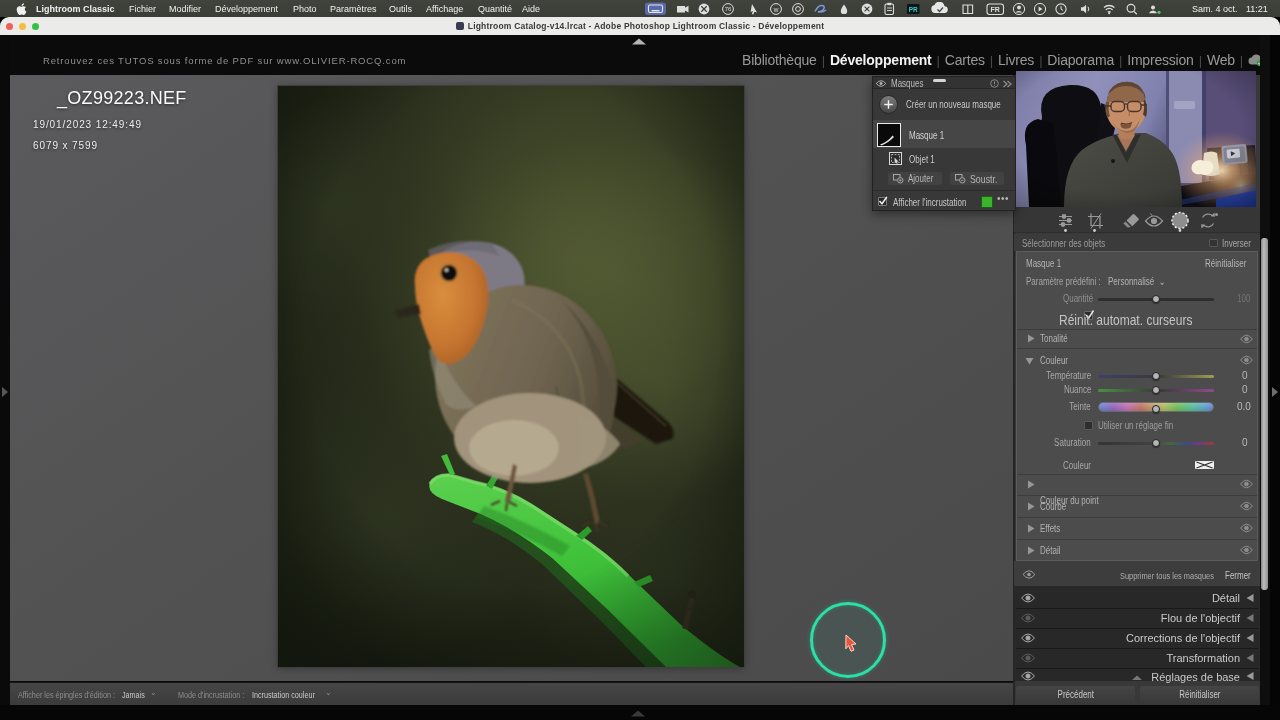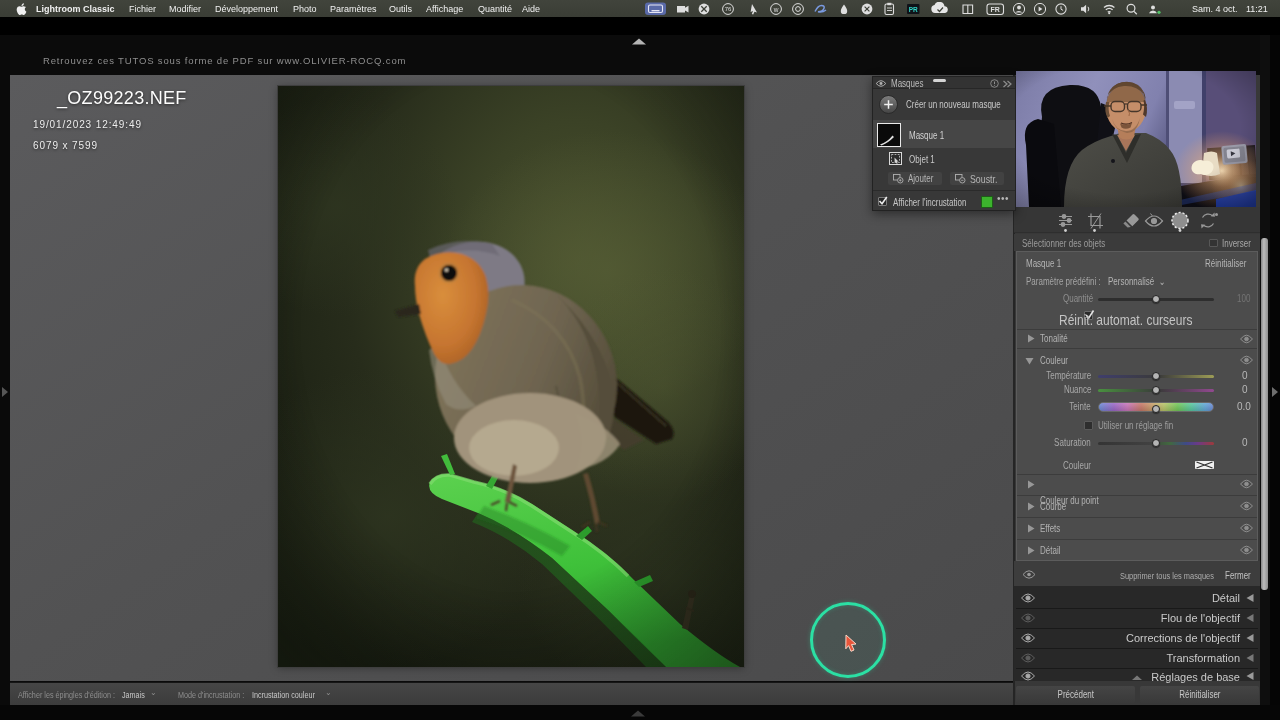--- a/index.html
+++ b/index.html
@@ -65,20 +65,25 @@
   #ring { position:absolute; left:810px; top:602px; width:76px; height:76px; border-radius:50%;
     border:3px solid #2be0a4; background:rgba(44,224,164,0.06); box-shadow:0 0 5px rgba(44,224,164,0.3), inset 0 0 4px rgba(44,224,164,0.25); }
 </style>
 </head>
 <body>
 <div id="screen">
 
   <div id="appbg"></div>
 
   <div id="tutos">Retrouvez ces TUTOS sous forme de PDF sur www.OLIVIER-ROCQ.com</div>
+  <div id="modules">Bibliothèque<span class="sep">|</span><b>Développement</b><span class="sep">|</span>Cartes<span class="sep">|</span>Livres<span class="sep">|</span>Diaporama<span class="sep">|</span>Impression<span class="sep">|</span>Web<span class="sep">|</span><svg width="17" height="13" viewBox="0 0 17 13" style="vertical-align:-2px">
+        <path d="M4.2 10.5 a3.5 3.5 0 0 1 -0.4 -7 a4.8 4.8 0 0 1 9.2 1 a3.1 3.1 0 0 1 0.6 6 z" fill="#8b8b8b"></path>
+        <circle cx="12" cy="9" r="3.2" fill="#3f9b41"></circle>
+        <path d="M10.4 9 l1.3 1.3 l2.1 -2.5" stroke="#eaffea" stroke-width="1" fill="none"></path>
+      </svg></div>
   <svg class="abs" style="left:631px;top:38px" width="16" height="7">
       <path d="M8 0.5 L15 6.5 L1 6.5 Z" fill="#b5b5b5"></path>
     </svg>
 
   <div id="workarea"></div>
 
   <div class="abs" style="left:0;top:35px;width:10px;height:670px;background:#0a0a0a"></div>
   <svg class="abs" style="left:1px;top:386px" width="8" height="12">
       <path d="M1 1 L7 6 L1 11 Z" fill="#565656"></path>
     </svg>
@@ -595,13 +600,19 @@
         <circle cx="464.2" cy="11.3" r="1" fill="#dedede"></circle>
       <circle cx="486" cy="6.3" r="3.9" fill="none" stroke="#dedede" stroke-width="1.2"></circle>
         <path d="M489 9.4 l2.8 2.8" stroke="#dedede" stroke-width="1.3"></path>
       <circle cx="508" cy="5.4" r="2" fill="#dedede"></circle>
         <path d="M504 11.3 a4.3 4.3 0 0 1 8 0 z" fill="#dedede"></path>
         <circle cx="514" cy="10.3" r="1.6" fill="#52c467"></circle>
     </svg>
     <span class="item" style="left:1192px">Sam. 4 oct.</span>
     <span class="item" style="left:1246px">11:21</span>
   </div>
+  <div id="titlebar">
+    <div class="tl" style="left:6px;background:#f35f57"></div>
+    <div class="tl" style="left:19px;background:#f6bd3f"></div>
+    <div class="tl" style="left:32px;background:#32c146"></div>
+    <div id="titletext"><span style="display:inline-block;width:8px;height:8px;background:#3a3a50;border-radius:2px;vertical-align:-1px;margin-right:4px"></span>Lightroom Catalog-v14.lrcat - Adobe Photoshop Lightroom Classic - Développement</div>
+  </div>
 </div>
 
 </body></html>

